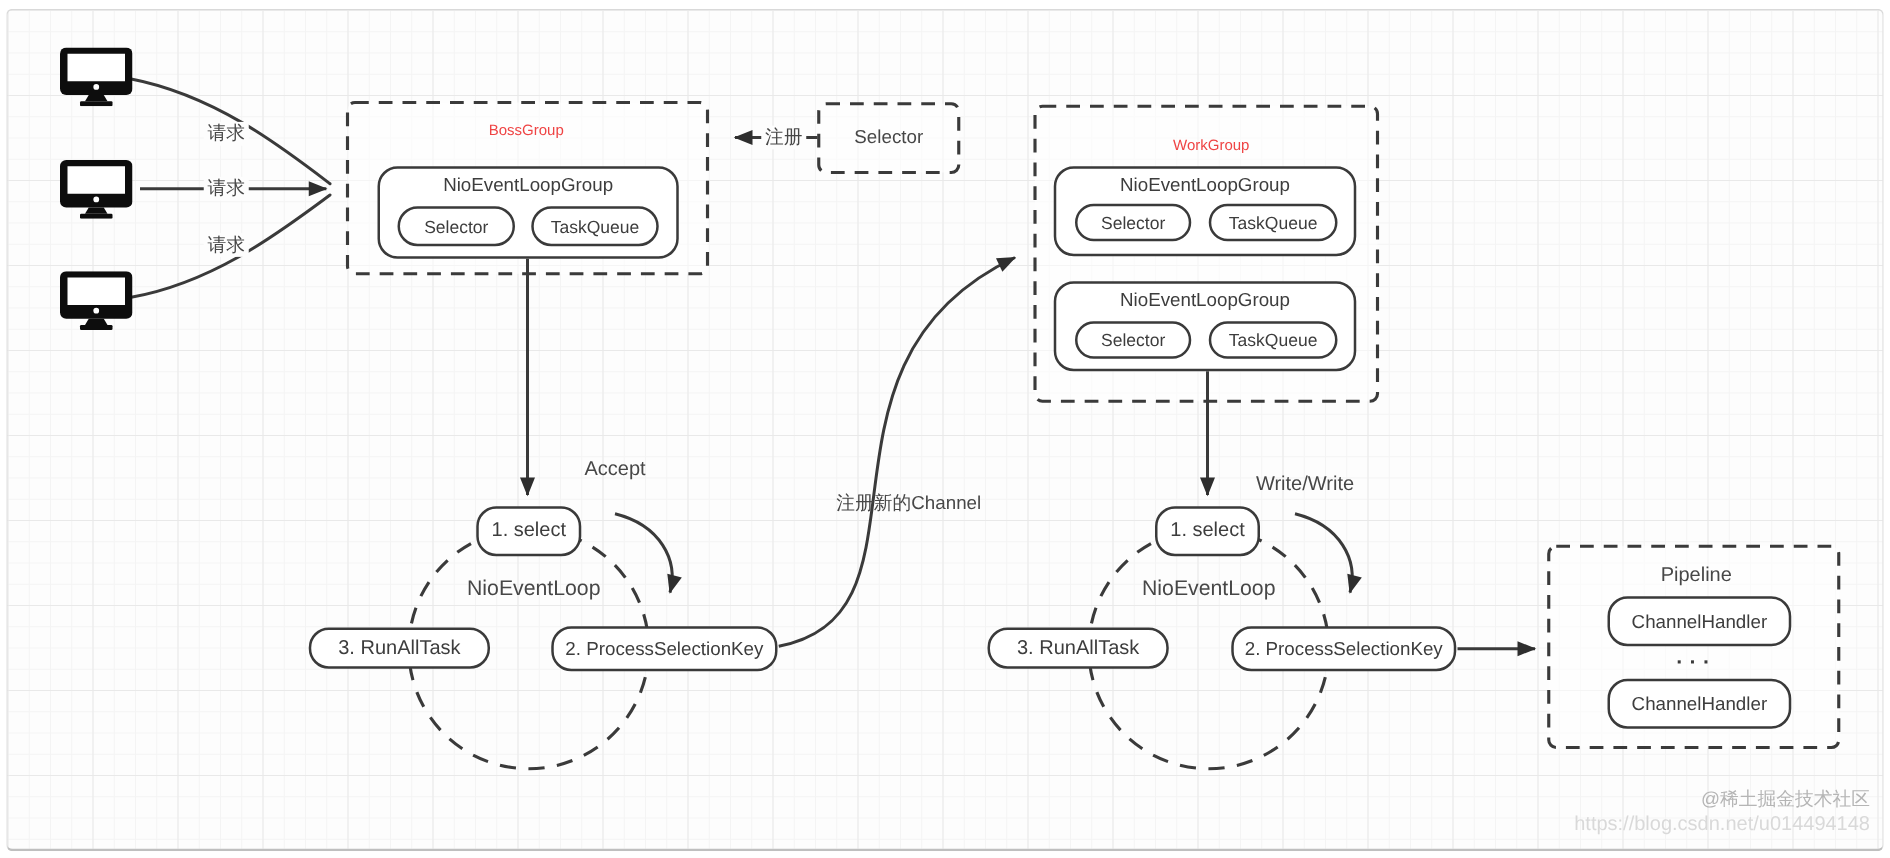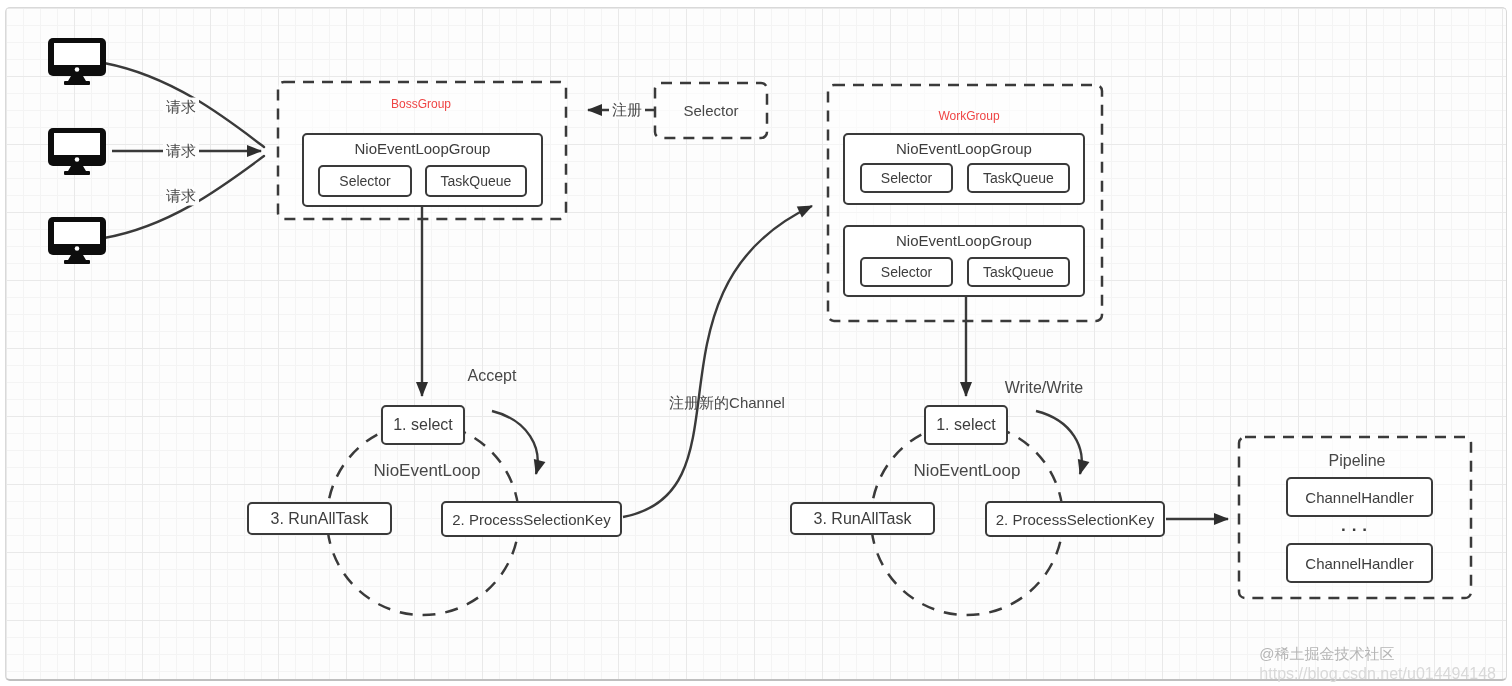--- a/index.html
+++ b/index.html
@@ -21,21 +21,21 @@
       #fdfdfd;
     background-size:68px 68px,68px 68px,17px 17px,17px 17px;
   }
   svg.overlay{position:absolute;left:0;top:0;z-index:1;}
   .monitor{position:absolute;width:58px;height:47px;z-index:2;}
   .m1{left:48px;top:38px;} .m2{left:48px;top:128px;} .m3{left:48px;top:217px;}
 
   
   .node{
     position:absolute;z-index:2;background:#ffffff;
-    border:2.5px solid #3a3a3a;border-radius:5px;
+    border:2.5px solid #3a3a3a;border-radius:16px;
     display:flex;align-items:center;justify-content:center;
     font-size:15px;box-sizing:border-box;white-space:nowrap;
   }
   .nelg{justify-content:flex-start;align-items:flex-start;}
   .nelg-title{width:100%;text-align:center;font-size:15px;padding-top:5px;}
 
   .nelg-boss{left:302px;top:133px;width:241px;height:74px;}
   .sel-boss{left:318px;top:165px;width:94px;height:32px;font-size:14px;}
   .tq-boss{left:425px;top:165px;width:102px;height:32px;font-size:14px;}
 
@@ -70,21 +70,21 @@
   .channel-title{left:711px;top:110px;font-size:15px;}
   .pipeline-title{left:1357px;top:461px;font-size:16px;}
   .accept{left:492px;top:376px;font-size:16px;}
   .readwrite{left:1044px;top:388px;font-size:16px;}
   .nel-l{left:427px;top:471px;font-size:17px;}
   .nel-r{left:967px;top:471px;font-size:17px;}
   .regnew{left:727px;top:361px;margin-top:42px;}
   .ellipsis{left:1357px;top:530px;font-size:17px;font-weight:bold;letter-spacing:5px;color:#3a3a3a;}
 
   .watermark{
-    position:absolute;right:16px;top:645px;z-index:3;text-align:left;line-height:1.25;
+    position:absolute;right:16px;top:631px;z-index:3;text-align:right;line-height:1.25;
   }
   .wm-main{font-size:15px;color:#b5b5b5;}
   .wm-url{font-size:16px;color:#d9d9d9;}
 </style>
 </head>
 <body>
 
 <div class="panel"></div>
 
 <svg class="overlay" width="1512" height="686" viewBox="0 0 1512 686">

